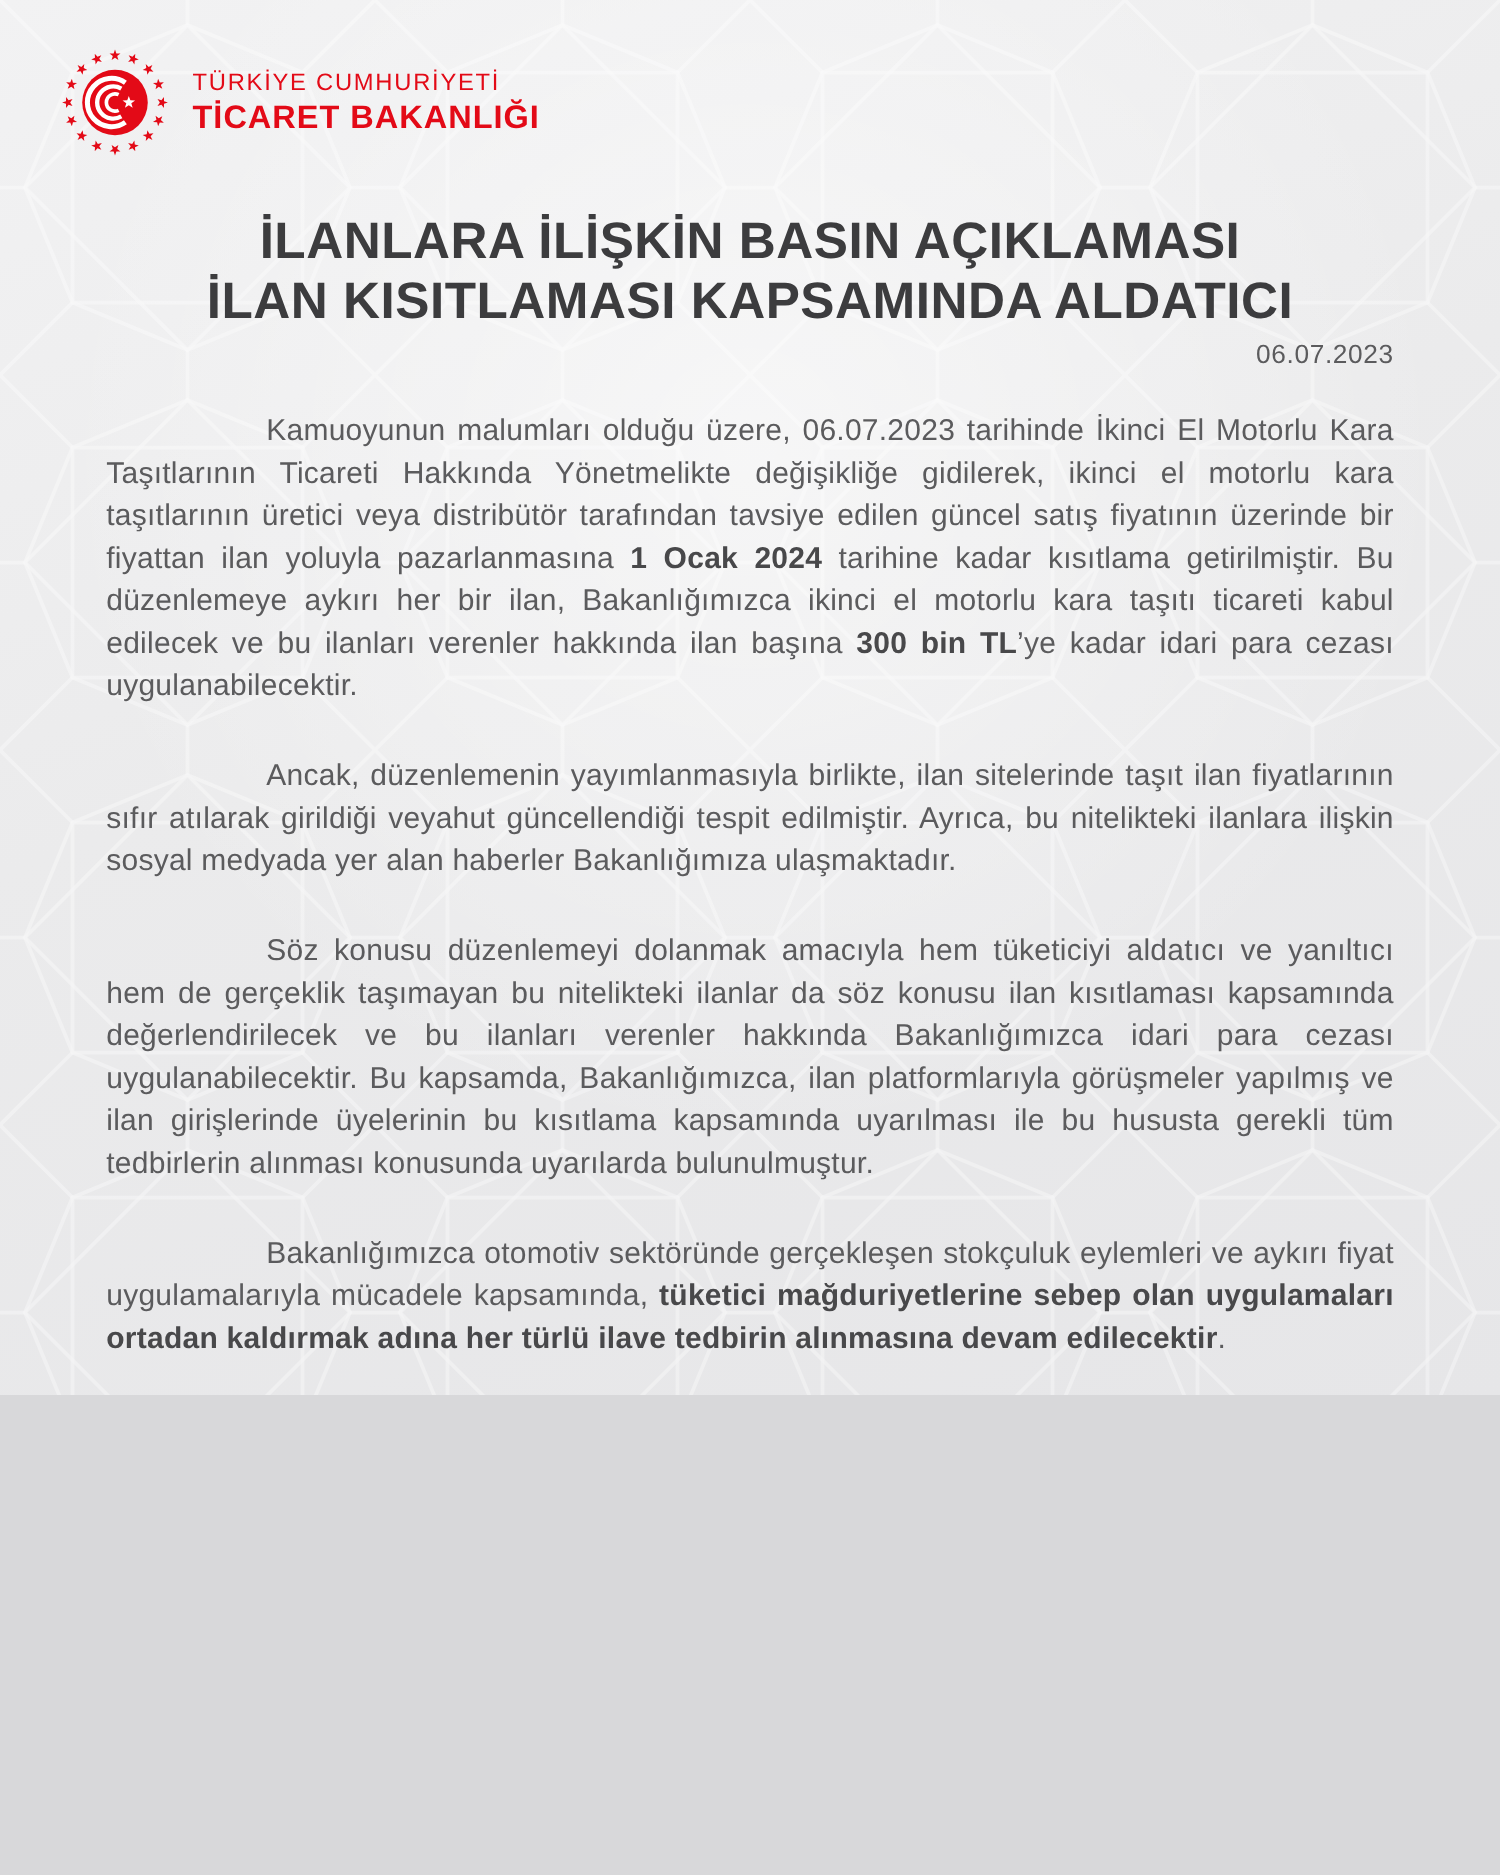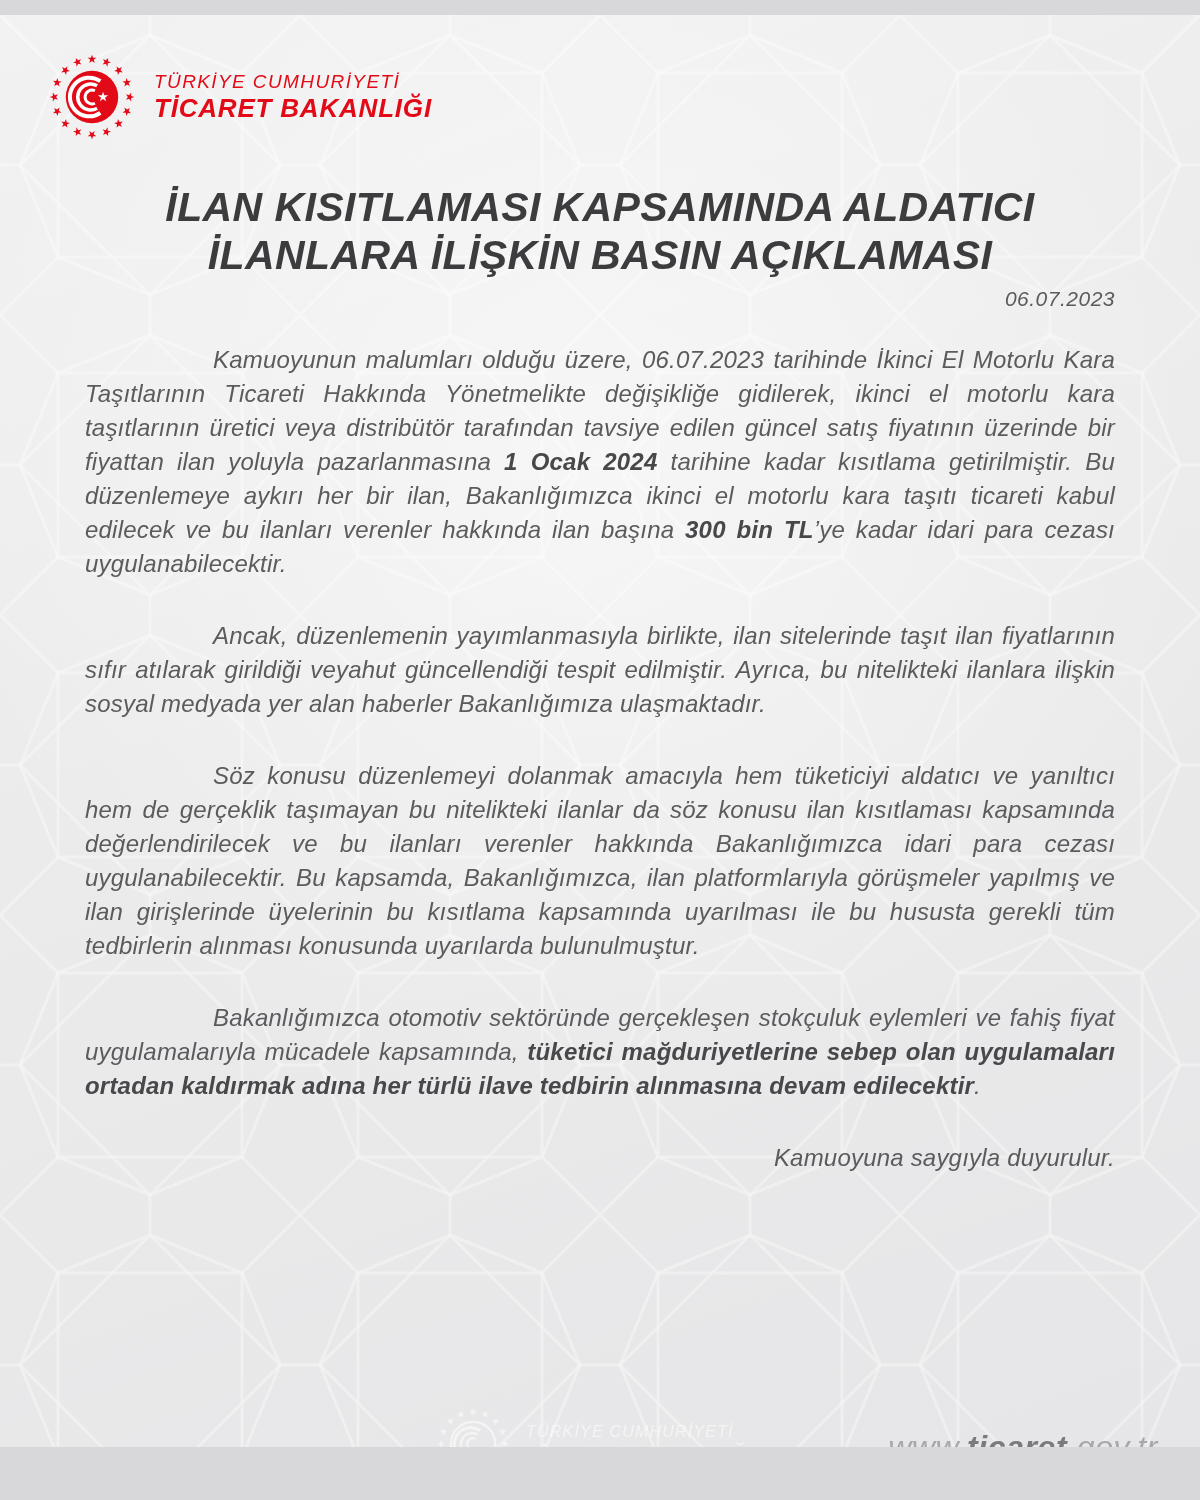--- a/index.html
+++ b/index.html
@@ -1,23 +1,22 @@
 <!DOCTYPE html>
 <html><head>
 <meta charset="utf-8">
 <style>
   html,body{margin:0;padding:0;background:#d8d8da;}
   .page{
     position:relative;
-    width:1200px;height:1432px;
-    margin:15px auto;
+    width:1200px;height:1116px;
+    margin:0 auto;
     background:linear-gradient(160deg,#f2f2f3 0%,#ebebec 45%,#e6e6e8 100%);
     overflow:hidden;
     font-family:"Liberation Sans", sans-serif;
-    font-style:italic;
   }
   .bg-pattern{position:absolute;inset:0;z-index:0;}
   .vignette{
     position:absolute;inset:0;z-index:1;pointer-events:none;
     background:radial-gradient(circle at 50% 32%, rgba(255,255,255,0.55) 0%, rgba(255,255,255,0) 58%);
   }
   .content{position:absolute;inset:0;z-index:2;}
 
   
   .header{position:absolute;top:36px;left:46px;display:flex;align-items:center;gap:16px;}
@@ -113,31 +112,31 @@
         </g>
         <use href="#star5" transform="translate(62,50) scale(1.15)" fill="#ffffff"></use>
       </svg>
       <div class="ministry-name">
         <span class="ministry-line1">TÜRKİYE CUMHURİYETİ</span>
         <span class="ministry-line2">TİCARET BAKANLIĞI</span>
       </div>
     </div>
 
     <h1 class="title">
+      <span class="line">İLANLARA İLİŞKİN BASIN AÇIKLAMASI</span>
       <span class="line">İLAN KISITLAMASI KAPSAMINDA ALDATICI</span>
-      <span class="line">İLANLARA İLİŞKİN BASIN AÇIKLAMASI</span>
     </h1>
 
     <div class="date">06.07.2023</div>
 
     <div class="body-text">
       <p><span>Kamuoyunun malumları olduğu üzere, 06.07.2023 tarihinde İkinci El Motorlu Kara Taşıtlarının Ticareti Hakkında Yönetmelikte değişikliğe gidilerek, ikinci el motorlu kara taşıtlarının üretici veya distribütör tarafından tavsiye edilen güncel satış fiyatının üzerinde bir fiyattan ilan yoluyla pazarlanmasına </span><strong>1 Ocak 2024</strong><span> tarihine kadar kısıtlama getirilmiştir. Bu düzenlemeye aykırı her bir ilan, Bakanlığımızca ikinci el motorlu kara taşıtı ticareti kabul edilecek ve bu ilanları verenler hakkında ilan başına </span><strong>300 bin TL</strong><span>’ye kadar idari para cezası uygulanabilecektir.</span></p>
       <p><span>Ancak, düzenlemenin yayımlanmasıyla birlikte, ilan sitelerinde taşıt ilan fiyatlarının sıfır atılarak girildiği veyahut güncellendiği tespit edilmiştir. Ayrıca, bu nitelikteki ilanlara ilişkin sosyal medyada yer alan haberler Bakanlığımıza ulaşmaktadır.</span></p>
       <p><span>Söz konusu düzenlemeyi dolanmak amacıyla hem tüketiciyi aldatıcı ve yanıltıcı hem de gerçeklik taşımayan bu nitelikteki ilanlar da söz konusu ilan kısıtlaması kapsamında değerlendirilecek ve bu ilanları verenler hakkında Bakanlığımızca idari para cezası uygulanabilecektir. Bu kapsamda, Bakanlığımızca, ilan platformlarıyla görüşmeler yapılmış ve ilan girişlerinde üyelerinin bu kısıtlama kapsamında uyarılması ile bu hususta gerekli tüm tedbirlerin alınması konusunda uyarılarda bulunulmuştur.</span></p>
-      <p><span>Bakanlığımızca otomotiv sektöründe gerçekleşen stokçuluk eylemleri ve fahiş fiyat uygulamalarıyla mücadele kapsamında, </span><strong>tüketici mağduriyetlerine sebep olan uygulamaları ortadan kaldırmak adına her türlü ilave tedbirin alınmasına devam edilecektir</strong><span>.</span></p>
+      <p><span>Bakanlığımızca otomotiv sektöründe gerçekleşen stokçuluk eylemleri ve aykırı fiyat uygulamalarıyla mücadele kapsamında, </span><strong>tüketici mağduriyetlerine sebep olan uygulamaları ortadan kaldırmak adına her türlü ilave tedbirin alınmasına devam edilecektir</strong><span>.</span></p>
       <p class="closing">Kamuoyuna saygıyla duyurulur.</p>
     </div>
 
     <div class="watermark">
       <svg width="78" height="78" viewBox="0 0 100 100">
         <g fill="#ffffff">
           <use href="#star5" transform="translate(50,50) rotate(0) translate(0,-41)"></use>
           <use href="#star5" transform="translate(50,50) rotate(22.5) translate(0,-41)"></use>
           <use href="#star5" transform="translate(50,50) rotate(45) translate(0,-41)"></use>
           <use href="#star5" transform="translate(50,50) rotate(67.5) translate(0,-41)"></use>

